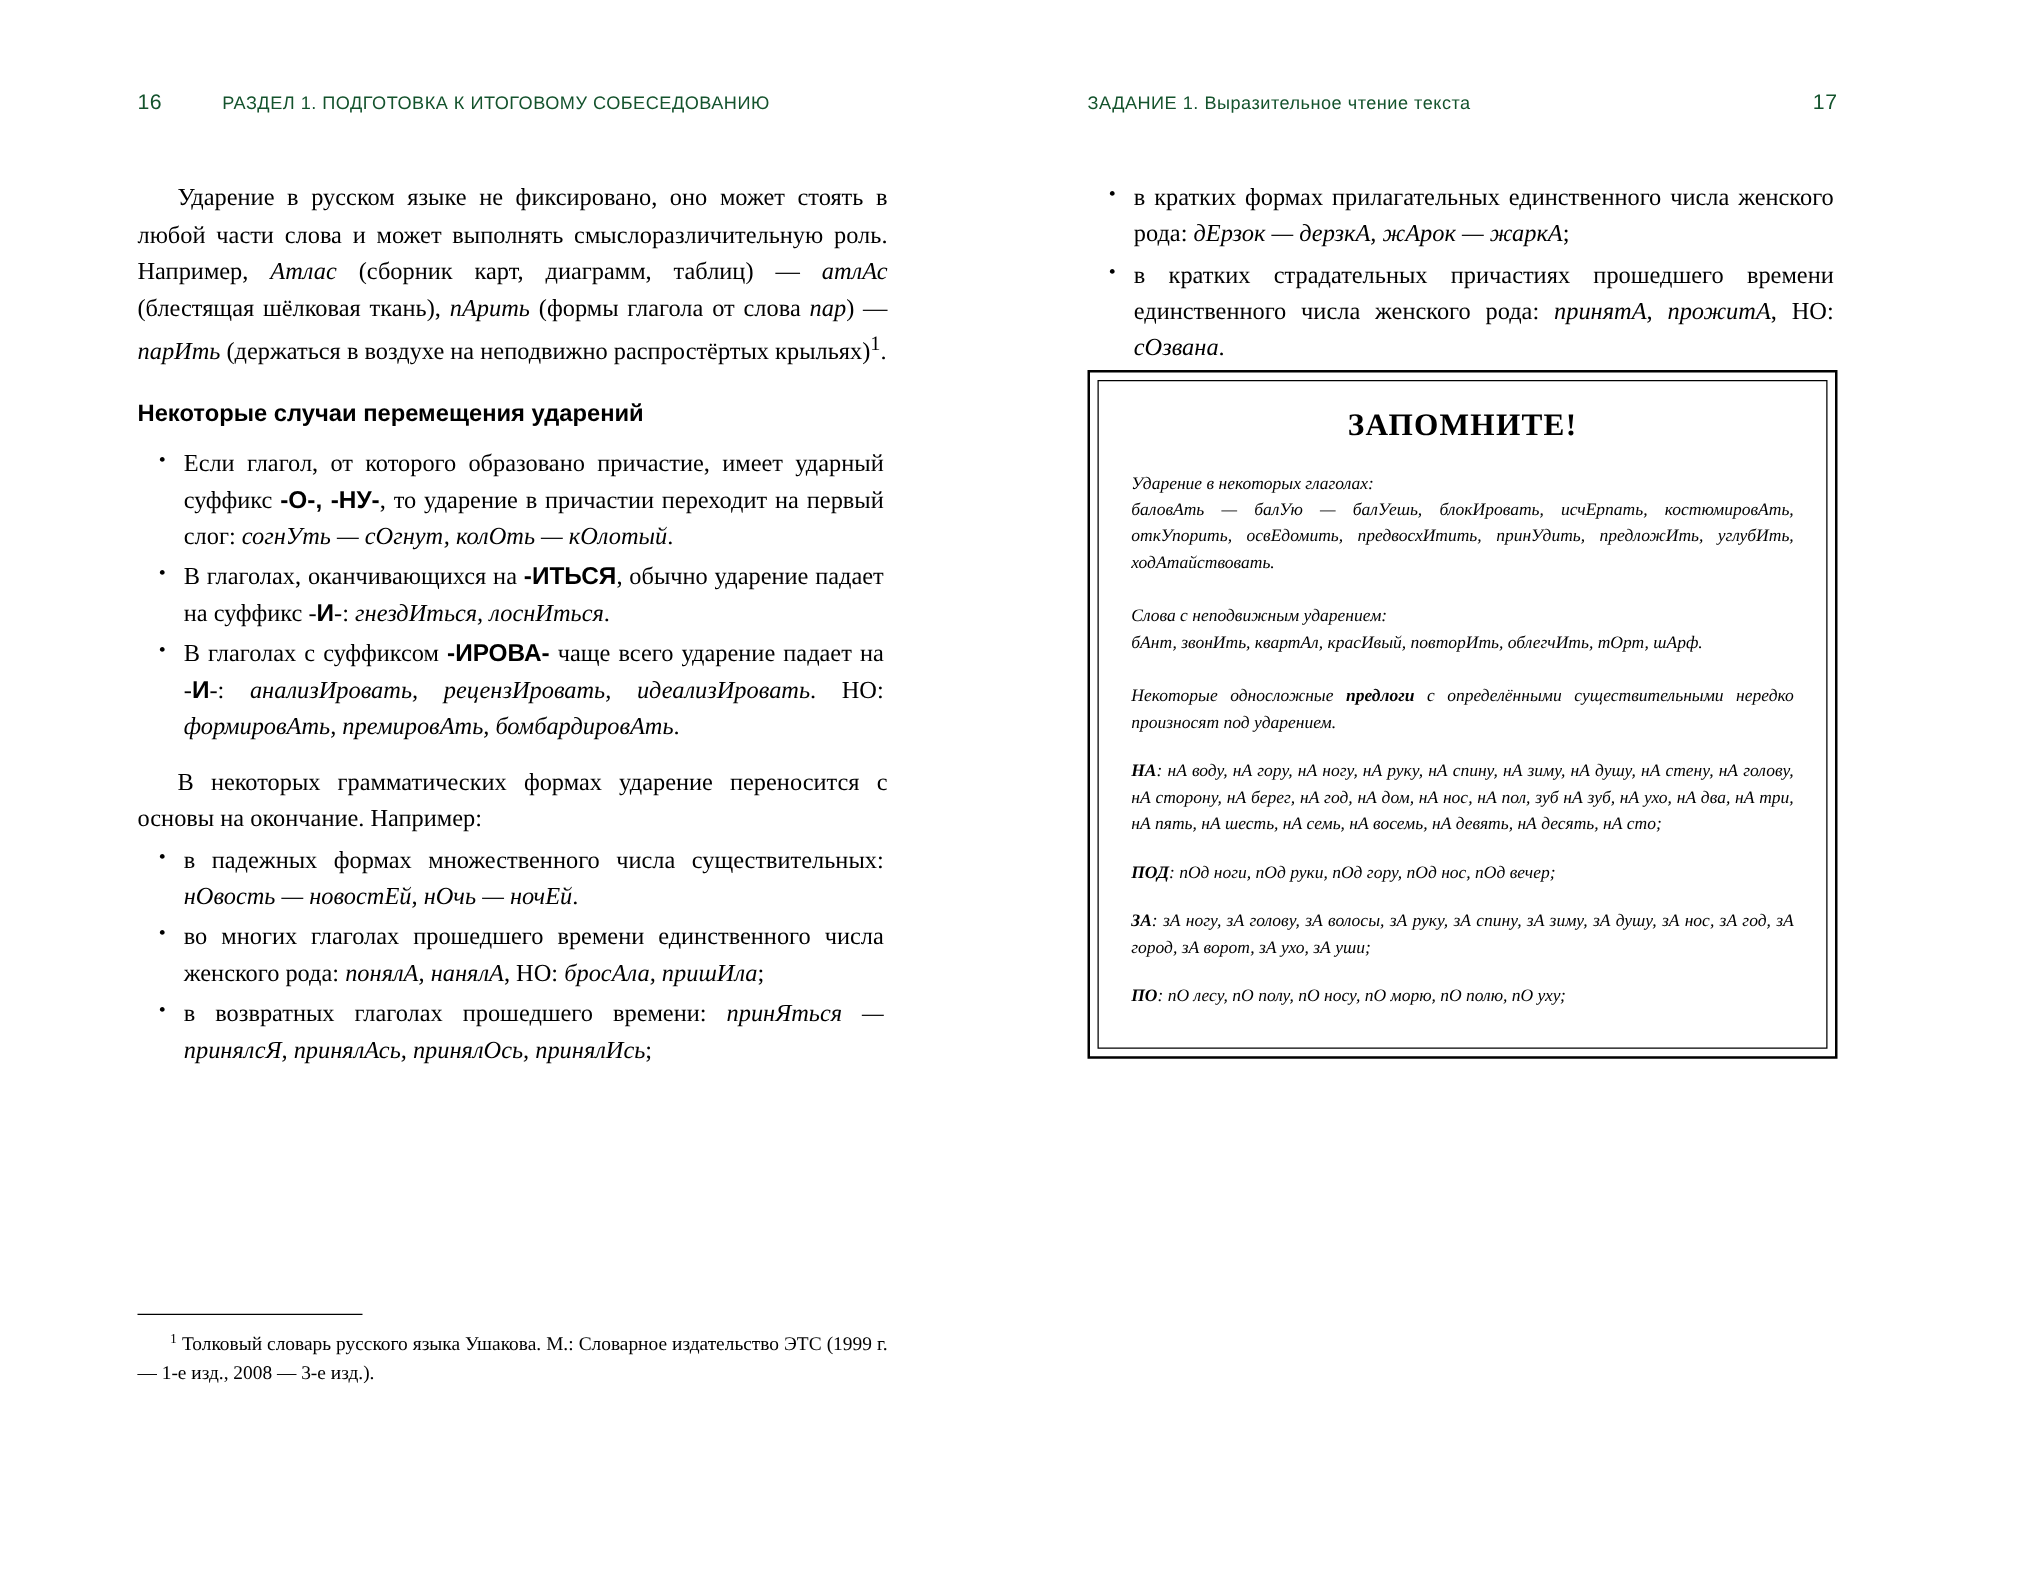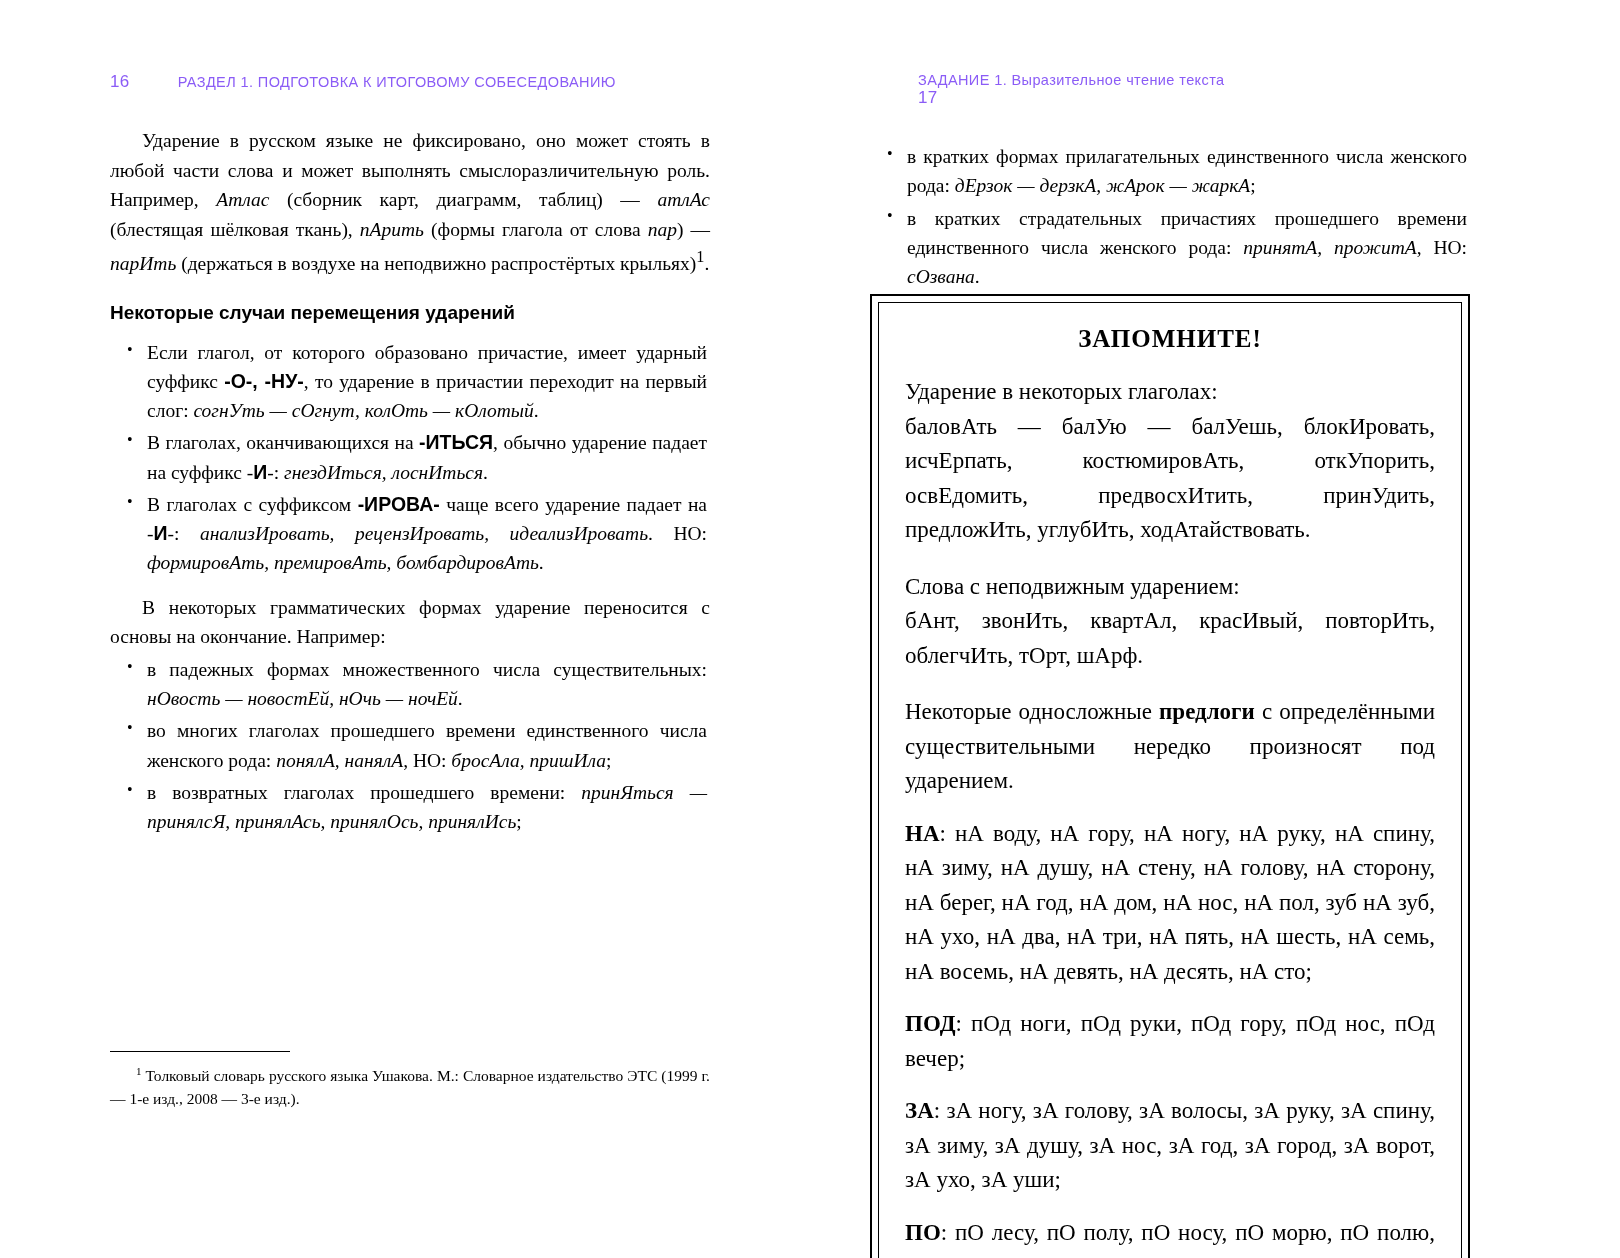--- a/index.html
+++ b/index.html
@@ -34,30 +34,30 @@
   .page-right {
     width: 810px;
     padding: 72px 150px 40px 60px;
   }
   .running-head {
     display: flex;
     align-items: baseline;
     font-family: "Liberation Sans", sans-serif;
     font-size: 14.5px;
     letter-spacing: 0.4px;
-    color: #8b5cf6;
-    margin-bottom: 34px;
+    color: #14532d;
+    margin-bottom: 52px;
   }
   .running-head .folio {
     font-size: 17px;
     font-family: "Liberation Sans", sans-serif;
   }
   .rh-left .folio { margin-right: 48px; }
   .rh-left .title { }
-  .rh-right { justify-content: space-between; flex-direction: column; }
+  .rh-right { justify-content: space-between; }
   .rh-right .title { }
   .rh-right .folio { margin-left: 48px; }
 
   p.body {
     font-size: 19.5px;
     line-height: 1.52;
     text-align: justify;
     margin: 0 0 0 0;
     text-indent: 32px;
     hyphens: auto;
@@ -129,24 +129,25 @@
     padding: 22px 26px 30px 26px;
   }
   .box-title {
     text-align: center;
     font-weight: bold;
     font-size: 25px;
     letter-spacing: 1px;
     margin-bottom: 22px;
   }
   .box p {
-    font-size: 23px;
+    font-size: 14px;
     line-height: 1.5;
     text-align: justify;
     margin: 0;
+    font-style: italic;
   }
   .box p.gap { margin-top: 22px; }
   .box p.tight { margin-top: 0; }
   .box p.para { margin-top: 18px; text-indent: 0; }
 </style>
 </head>
 <body>
 
 <div class="spread">
 

